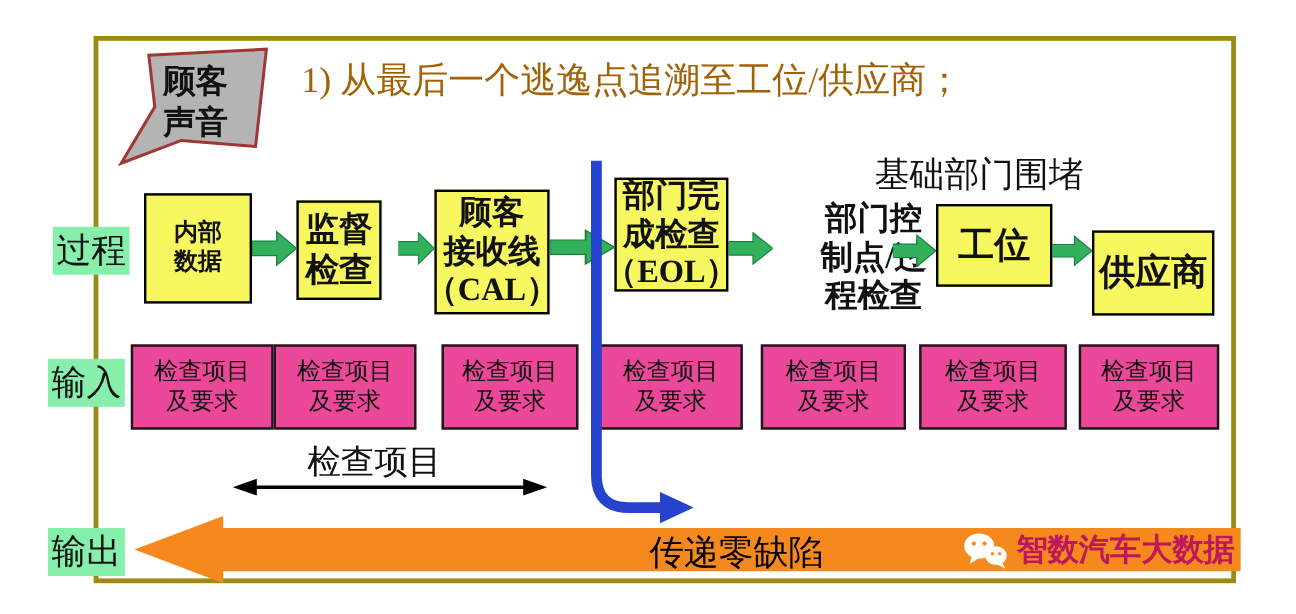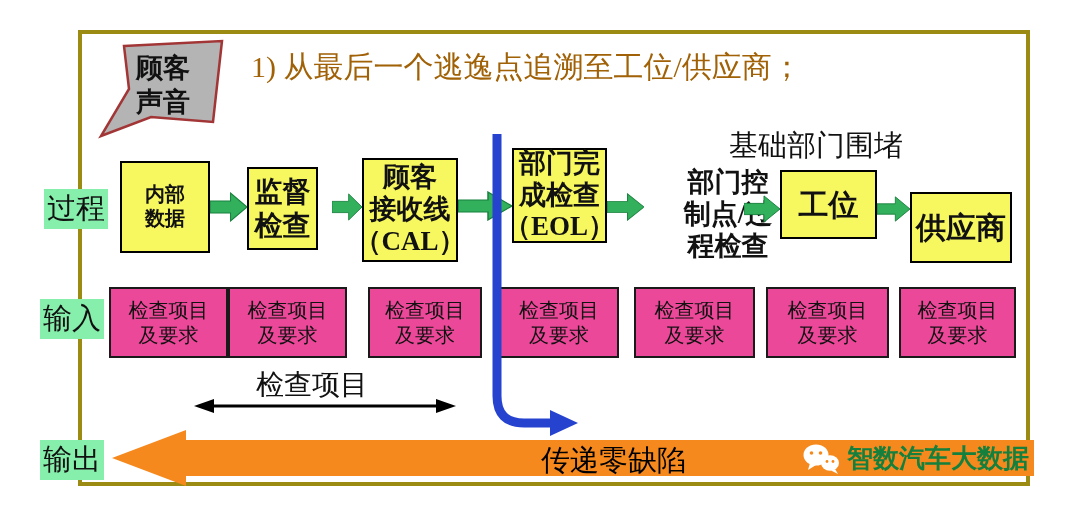--- a/index.html
+++ b/index.html
@@ -35,21 +35,21 @@
   .banner-shape { position:absolute; left:94px; top:38px; z-index:3; }
   .banner-text {
     position:absolute; left:136px; top:52px; font-size:27px; font-weight:bold;
     line-height:1.25; z-index:4;
   }
   .sysver-label { position:absolute; left:256px; top:366px; font-size:28px; z-index:3; }
   .oarrow { position:absolute; left:112px; top:429px; z-index:5; }
   .zero-defect { position:absolute; left:505px; top:441px; font-size:29px; color:#000; z-index:6;margin-left:36px; }
   .watermark {
     position:absolute; left:802px; top:441px; z-index:6; display:flex; align-items:center;
-    gap:7px; color:#15803d; font-size:26px; font-weight:bold;
+    gap:7px; color:#be185d; font-size:26px; font-weight:bold;
     font-family:"Liberation Sans", sans-serif;
   }
   .overlay { position:absolute; left:0; top:0; width:1080px; height:512px; z-index:12; pointer-events:none; }
 </style>
 </head>
 <body>
 
 <div class="stage">
 
   <div class="frame"></div>

